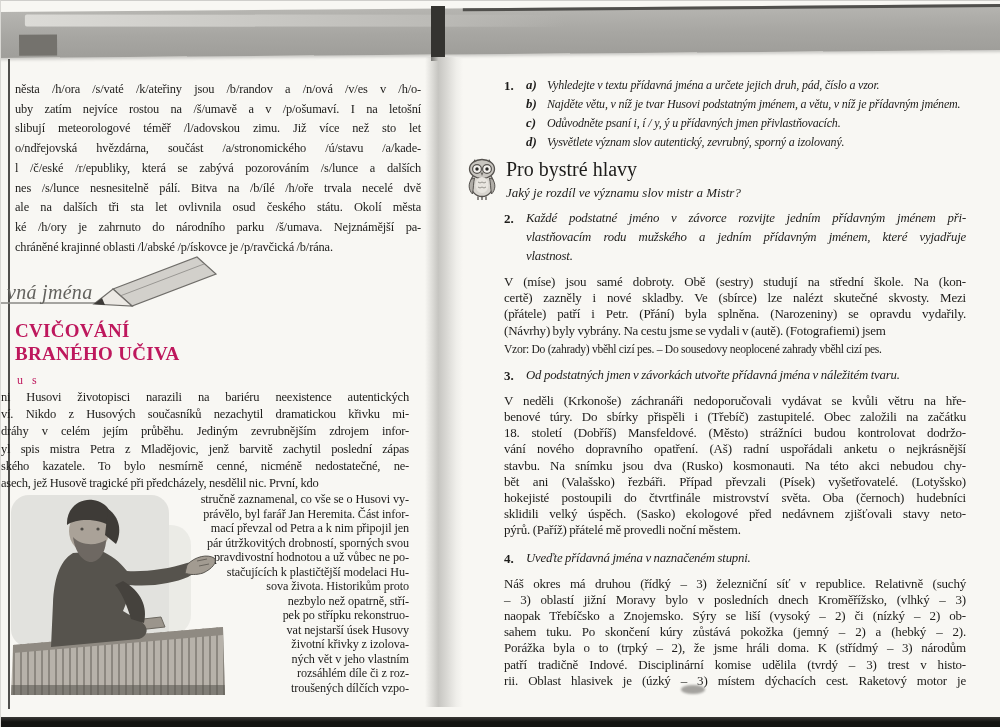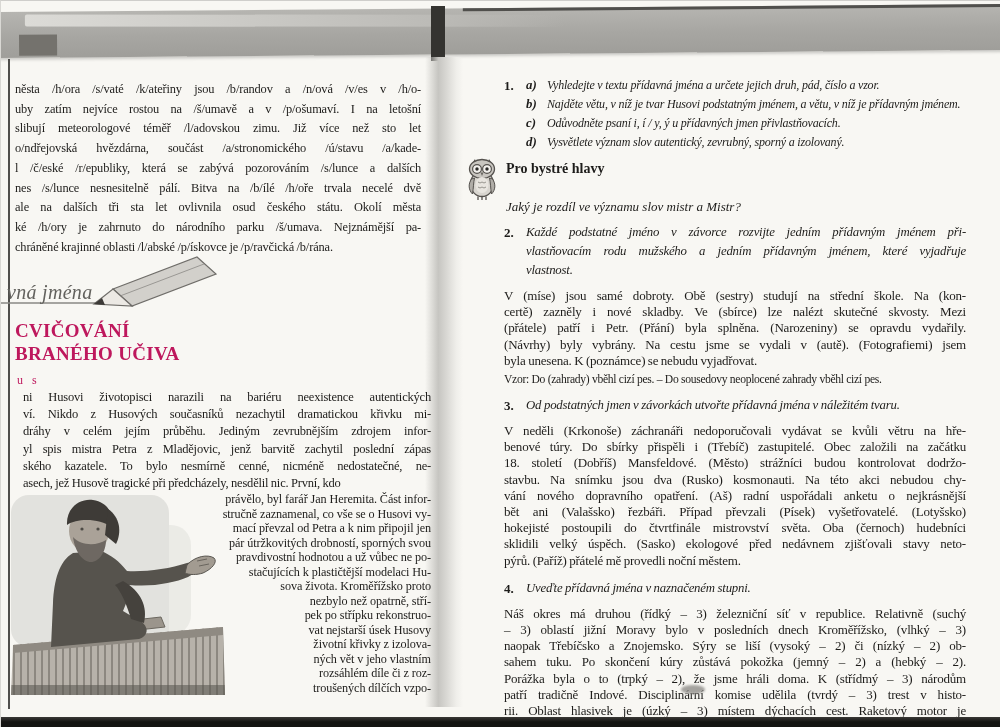--- a/index.html
+++ b/index.html
@@ -33,40 +33,40 @@
   [data-justify-last="true"].jl .tl:last-child{text-align-last:justify;}
   .wrapped .tl{text-align:right;}
 
   
   .lp-para1{position:absolute;left:14px;top:79px;width:406px;
     font-size:12.4px;line-height:19.7px;letter-spacing:-0.15px;word-spacing:-0.4px;}
   .section-row{position:absolute;left:0;top:252px;width:236px;height:62px;}
   .section-label{position:absolute;left:6px;bottom:11px;font-style:italic;font-size:20px;color:#63625e;letter-spacing:.3px;}
   .lp-heading{position:absolute;left:14px;top:318px;font-weight:bold;font-size:19px;line-height:23px;color:#be185d;letter-spacing:.3px;}
   .lp-titlefrag{position:absolute;left:16px;top:372px;font-size:12px;letter-spacing:3px;color:#be185d;}
-  .lp-para2{position:absolute;left:22px;top:388px;width:408px;}
+  .lp-para2{position:absolute;left:0;top:388px;width:408px;}
   .lp-para2 .full{font-size:12.5px;line-height:17.2px;letter-spacing:-0.2px;word-spacing:-0.4px;}
   .lp-para2 .wrapped{font-size:12.2px;line-height:14.5px;letter-spacing:-0.1px;}
   .hus-art{position:absolute;left:10px;top:494px;width:222px;height:200px;}
 
   
   .rp-col{position:absolute;left:503px;top:75px;width:487px;}
   .block{position:relative;}
   .ex-row{display:flex;}
   .ex-num{width:22px;flex:none;font-weight:bold;font-size:13px;line-height:19px;}
   .instr{flex:1;font-style:italic;font-size:12.8px;line-height:19px;letter-spacing:-0.2px;word-spacing:-0.3px;}
   .item{display:flex;}
   .item-m{width:21px;flex:none;font-weight:bold;font-style:italic;font-size:12.8px;line-height:19px;}
   .item-t{flex:1;font-style:italic;font-size:12px;line-height:19px;letter-spacing:-0.2px;text-align:justify;}
   .ex-body{font-size:13px;line-height:16.2px;letter-spacing:-0.2px;word-spacing:-0.5px;margin-top:8px;}
   .narrow{margin-right:25px;}
   .vzor{font-size:11.6px;margin-top:4px;white-space:nowrap;letter-spacing:-0.3px;}
   .brainbox{position:relative;margin-left:2px;}
-  .bb-title{font-weight:bold;font-size:14px;line-height:18px;}
-  .bb-q{font-style:italic;font-size:13px;margin-top:21px;}
+  .bb-title{font-weight:normal;font-size:20px;line-height:18px;}
+  .bb-q{font-style:italic;font-size:13px;margin-top:7px;}
   .owl{position:absolute;left:-41px;top:-3px;}
   .gap8{height:8px;}.gap10{height:10px;}
 </style>
 </head>
 <body>
 
 <div id="scan">
 
   <div class="top-bar">
     <div class="top-bar-highlight"></div>
@@ -111,27 +111,27 @@
     <div class="lp-para2">
       <div class="full jl">
           <div class="tl">ni Husovi životopisci narazili na bariéru neexistence autentických</div>
           <div class="tl">ví. Nikdo z Husových současníků nezachytil dramatickou křivku mi-</div>
           <div class="tl">dráhy v celém jejím průběhu. Jediným zevrubnějším zdrojem infor-</div>
           <div class="tl">yl spis mistra Petra z Mladějovic, jenž barvitě zachytil poslední zápas</div>
           <div class="tl">ského kazatele. To bylo nesmírně cenné, nicméně nedostatečné, ne-</div>
           <div class="tl">asech, jež Husově tragické při předcházely, nesdělil nic. První, kdo</div>
         </div>
       <div class="wrapped">
+          <div class="tl">stručně zaznamenal, co vše se o Husovi vy-</div>
           <div class="tl">právělo, byl farář Jan Heremita. Část infor-</div>
-          <div class="tl">stručně zaznamenal, co vše se o Husovi vy-</div>
           <div class="tl">mací převzal od Petra a k nim připojil jen</div>
           <div class="tl">pár útržkovitých drobností, sporných svou</div>
           <div class="tl">pravdivostní hodnotou a už vůbec ne po-</div>
           <div class="tl">stačujících k plastičtější modelaci Hu-</div>
-          <div class="tl">sova života. Kroměřížsko proto</div>
+          <div class="tl">sova života. Historikům proto</div>
           <div class="tl">nezbylo než opatrně, stří-</div>
           <div class="tl">pek po střípku rekonstruo-</div>
           <div class="tl">vat nejstarší úsek Husovy</div>
           <div class="tl">životní křivky z izolova-</div>
           <div class="tl">ných vět v jeho vlastním</div>
           <div class="tl">rozsáhlém díle či z roz-</div>
           <div class="tl">troušených dílčích vzpo-</div>
         </div>
     </div>
 
@@ -228,40 +228,39 @@
             <div class="tl">Každé podstatné jméno v závorce rozvijte jedním přídavným jménem při-</div>
             <div class="tl">vlastňovacím rodu mužského a jedním přídavným jménem, které vyjadřuje</div>
             <div class="tl">vlastnost.</div>
           </div>
       </div>
       <div class="ex-body jl narrow">
           <div class="tl">V (míse) jsou samé dobroty. Obě (sestry) studují na střední škole. Na (kon-</div>
           <div class="tl">certě) zazněly i nové skladby. Ve (sbírce) lze nalézt skutečné skvosty. Mezi</div>
           <div class="tl">(přátele) patří i Petr. (Přání) byla splněna. (Narozeniny) se opravdu vydařily.</div>
           <div class="tl">(Návrhy) byly vybrány. Na cestu jsme se vydali v (autě). (Fotografiemi) jsem</div>
-          <div class="tl">byla unesena. K (poznámce) se nebudu vyjadřovat.</div>
         </div>
       <div class="vzor">Vzor: Do (zahrady) vběhl cizí pes. – Do sousedovy neoplocené zahrady vběhl cizí pes.</div>
     </div>
 
     <div class="gap10"></div>
 
     <div class="block">
       <div class="ex-row narrow">
         <span class="ex-num">3.</span>
         <div class="instr jl">
             <div class="tl">Od podstatných jmen v závorkách utvořte přídavná jména v náležitém tvaru.</div>
           </div>
       </div>
       <div class="ex-body jl narrow">
           <div class="tl">V neděli (Krkonoše) záchranáři nedoporučovali vydávat se kvůli větru na hře-</div>
           <div class="tl">benové túry. Do sbírky přispěli i (Třebíč) zastupitelé. Obec založili na začátku</div>
           <div class="tl">18. století (Dobříš) Mansfeldové. (Město) strážníci budou kontrolovat dodržo-</div>
+          <div class="tl">vání nového dopravního opatření. (Aš) radní uspořádali anketu o nejkrásnější</div>
           <div class="tl">stavbu. Na snímku jsou dva (Rusko) kosmonauti. Na této akci nebudou chy-</div>
-          <div class="tl">vání nového dopravního opatření. (Aš) radní uspořádali anketu o nejkrásnější</div>
           <div class="tl">bět ani (Valašsko) řezbáři. Případ převzali (Písek) vyšetřovatelé. (Lotyšsko)</div>
           <div class="tl">hokejisté postoupili do čtvrtfinále mistrovství světa. Oba (černoch) hudebníci</div>
           <div class="tl">sklidili velký úspěch. (Sasko) ekologové před nedávnem zjišťovali stavy neto-</div>
           <div class="tl">pýrů. (Paříž) přátelé mě provedli noční městem.</div>
         </div>
     </div>
 
     <div class="gap10"></div>
 
     <div class="block">

